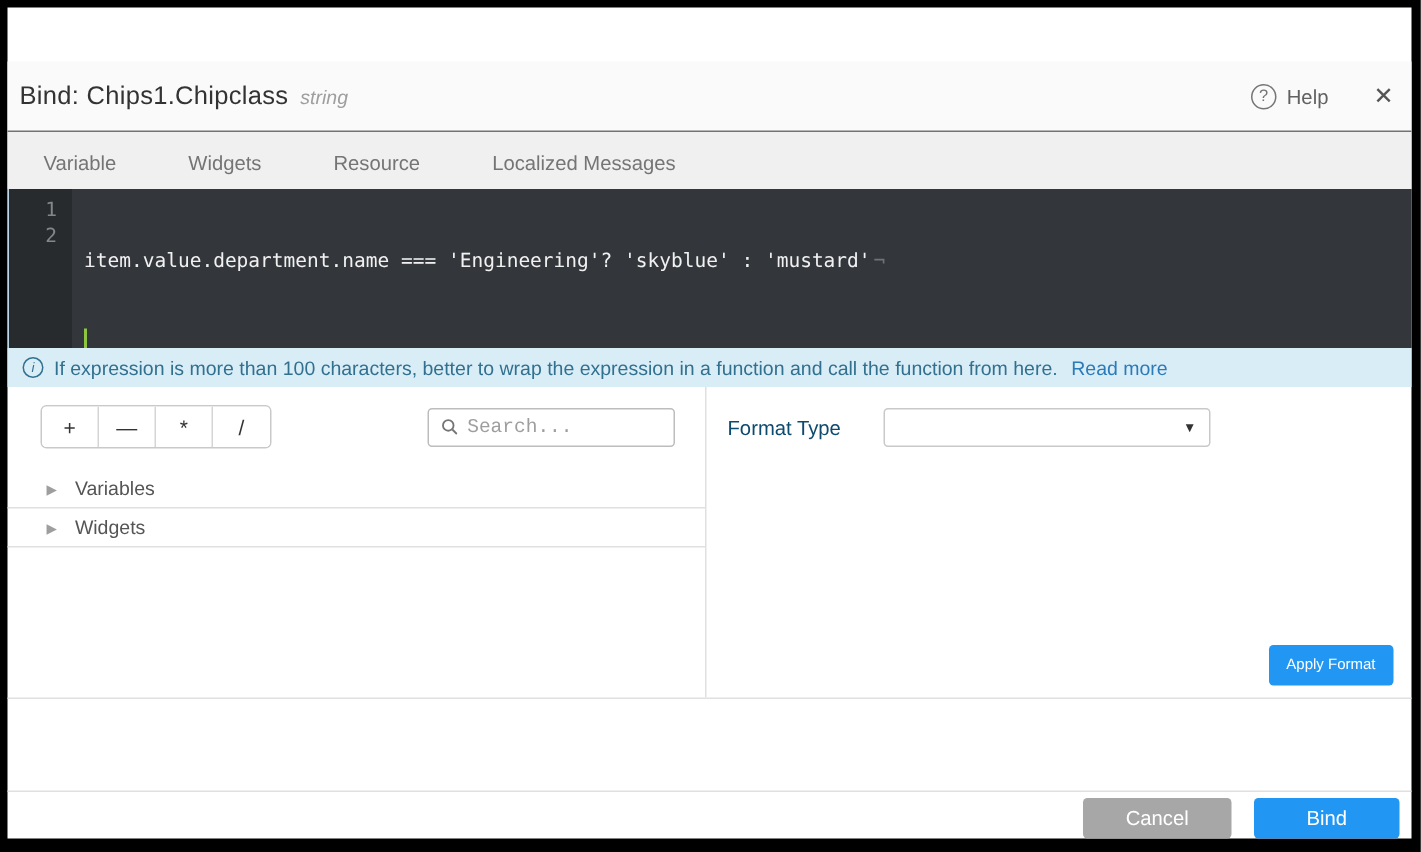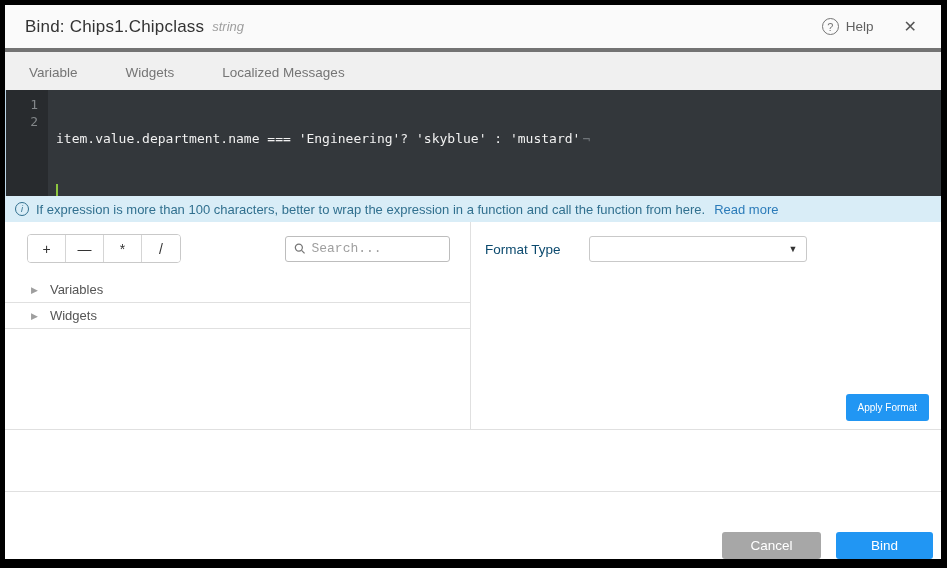--- a/index.html
+++ b/index.html
@@ -3,21 +3,21 @@
 <meta charset="utf-8">
 <style>
   * { margin:0; padding:0; box-sizing:border-box; }
   html,body { width:947px; height:568px; overflow:hidden; background:#000;
     font-family:"Liberation Sans", sans-serif; }
   .dialog { position:absolute; top:5px; left:5px; width:936px; height:554px;
     background:#fff; display:flex; flex-direction:column; }
 
   
   .header { height:47px; flex:0 0 47px; background:#fafafa; display:flex;
-    align-items:center; padding:0 20px; border-bottom:4px solid #737373; }
+    align-items:center; padding:0 8px; border-bottom:1px solid #737373;margin-top:36px; }
   .title { font-size:17px; color:#333; font-weight:500; letter-spacing:.2px; }
   .type-label { font-size:13px; color:#9e9e9e; font-style:italic; margin-left:8px; }
   .header-right { margin-left:auto; display:flex; align-items:center; gap:26px; }
   .help { display:flex; align-items:center; gap:7px; color:#616161; font-size:13.5px; cursor:pointer; }
   .help-circle { width:17px; height:17px; border:1.5px solid #757575; border-radius:50%;
     display:flex; align-items:center; justify-content:center; font-size:11px; color:#757575; }
   .close-x { font-size:16px; color:#555; cursor:pointer; padding:2px 4px; }
 
   
   .tabbar { height:38px; flex:0 0 38px; background:#f0f0f0; display:flex; align-items:stretch; padding-left:0; }
@@ -100,20 +100,23 @@
   </div>
 
   <div class="tabbar">
     <div class="tab">
         <span>Variable</span>
       </div>
     <div class="tab">
         <span>Widgets</span>
       </div>
     <div class="tab">
+        <span>Resource</span>
+      </div>
+    <div class="tab">
         <span>Localized Messages</span>
       </div>
   </div>
 
   <div class="editor">
     <div class="gutter">
       <div>1</div>
       <div>2</div>
     </div>
     <div class="code-area">

